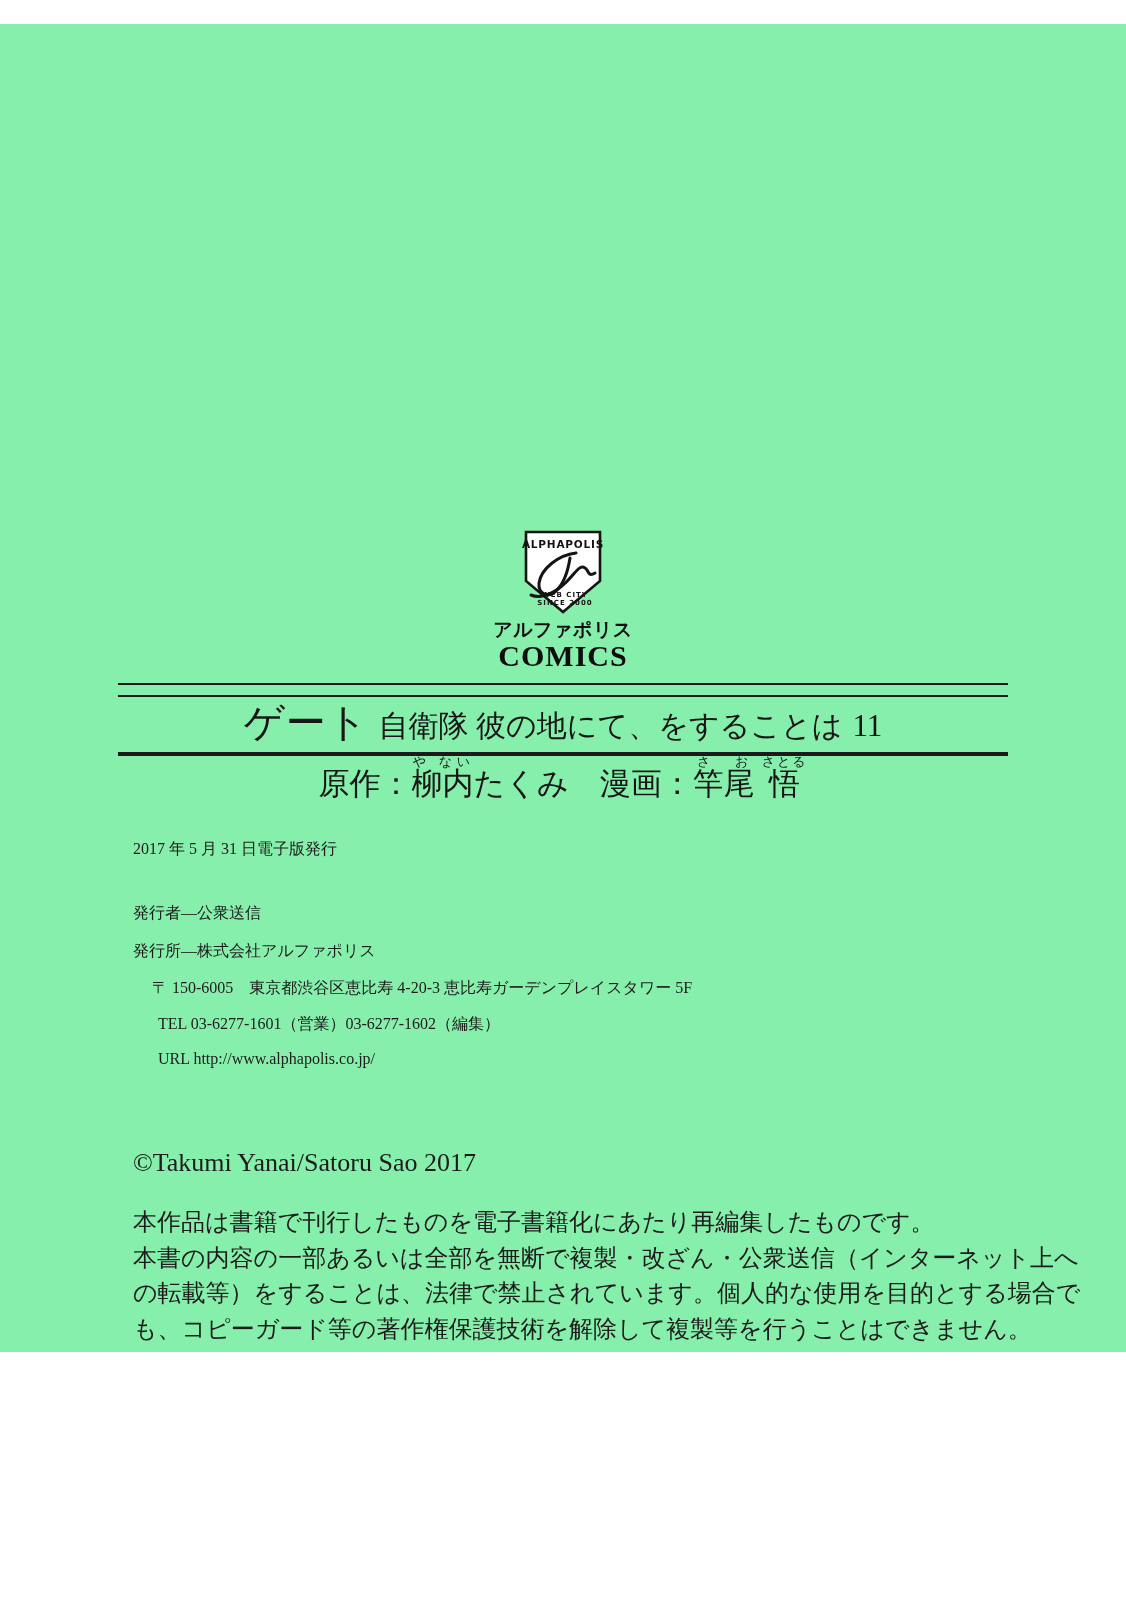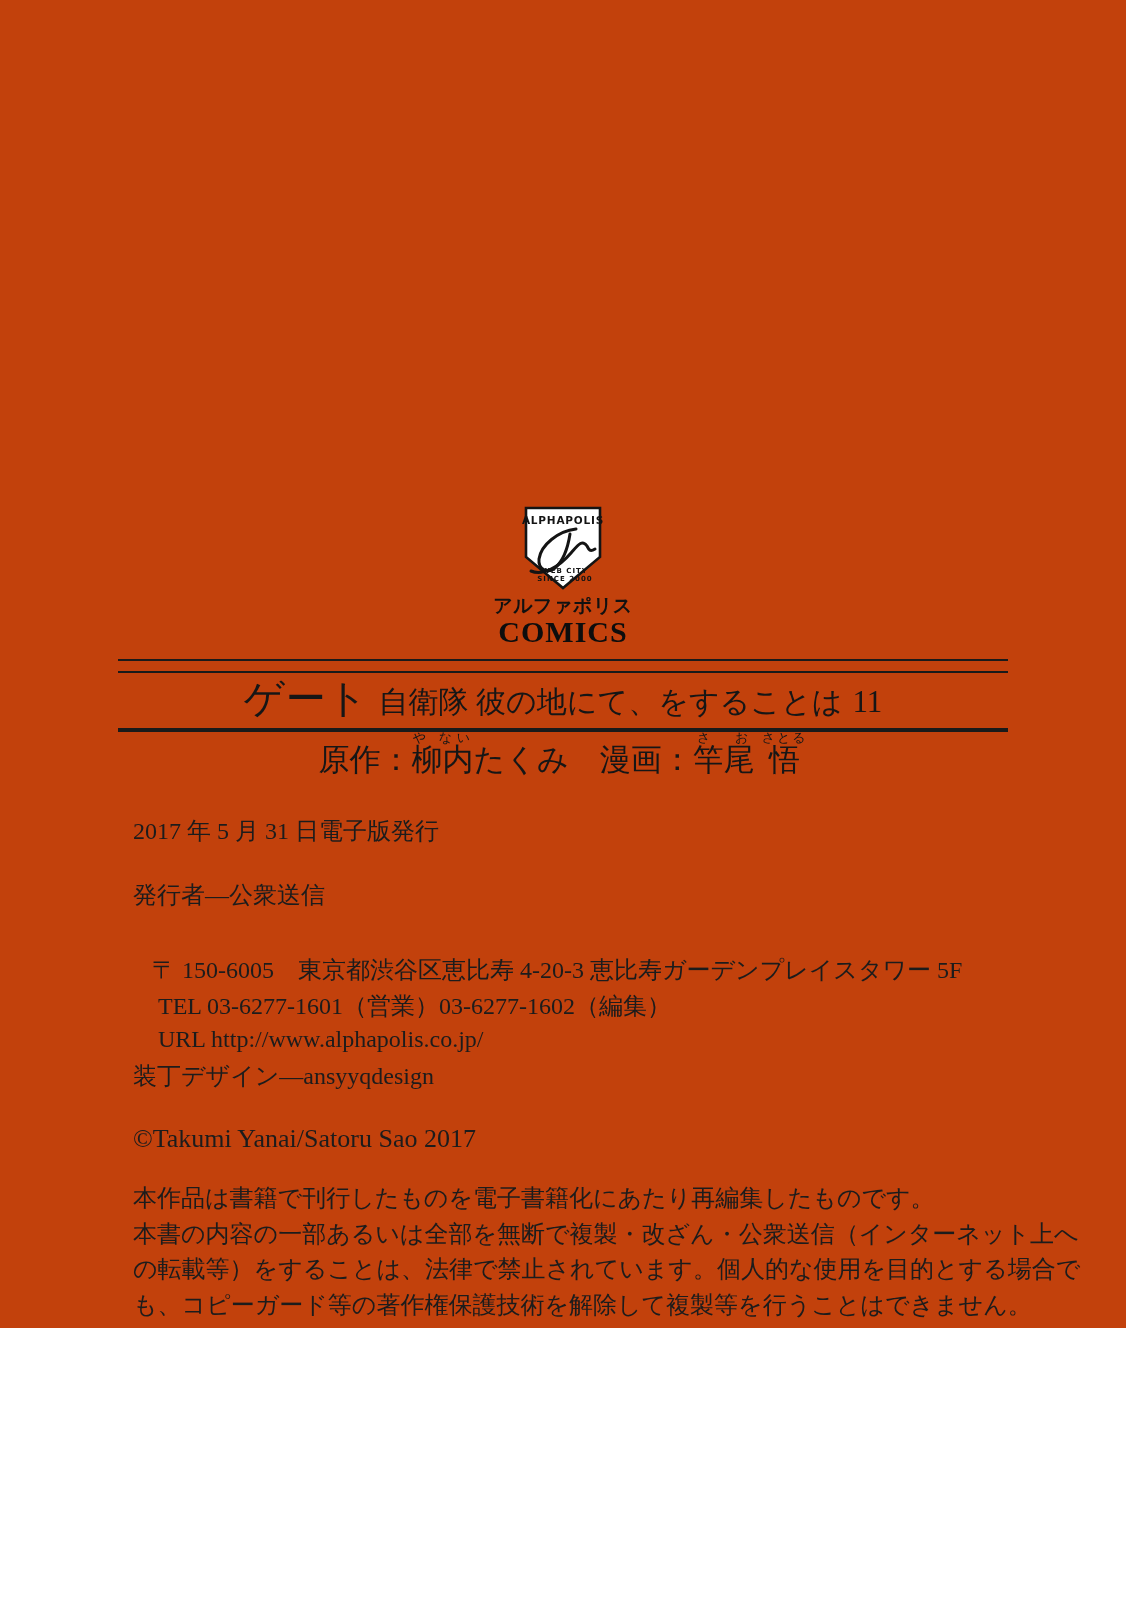--- a/index.html
+++ b/index.html
@@ -4,24 +4,25 @@
 <style>
   html, body {
     margin: 0;
     padding: 0;
     background: #ffffff;
   }
   .page {
     position: relative;
     width: 1126px;
     height: 1328px;
-    background: #c2410c;
+    background: #86efac;
     color: #1c1c1c;
     font-family: "Liberation Serif", "DejaVu Serif", serif;
     overflow: hidden;
+    margin-top: 24px;
   }
 
   
   .logo-block {
     position: absolute;
     top: 505px;
     left: 0;
     width: 100%;
     text-align: center;
   }
@@ -80,21 +81,21 @@
     font-size: 13px;
     letter-spacing: 2px;
     transform: translateY(2px);
   }
   .ruby-gap { margin-left: 7px; }
 
   
   .cline {
     position: absolute;
     left: 133px;
-    font-size: 24px;
+    font-size: 16px;
     white-space: nowrap;
     color: #1c1c1c;
   }
   .indent-post { left: 152px; text-align: center; }
   .indent-tel  { left: 158px; }
 
   .legal-block {
     position: absolute;
     left: 133px;
     top: 1182px;
@@ -131,24 +132,24 @@
   </div>
 
   <div class="rule rule-thick"></div>
 
   <div class="author-line">
     <span>原作：</span><ruby><span>柳内</span><rt>や ない</rt></ruby><span>たくみ</span><span>　</span><span>漫画：</span><ruby><span>竿尾</span><rt>さ お</rt></ruby><ruby class="ruby-gap"><span>悟</span><rt>さとる</rt></ruby>
   </div>
 
   <div class="cline" style="top:815px">2017 年 5 月 31 日電子版発行</div>
   <div class="cline" style="top:879px">発行者—公衆送信</div>
+  <div class="cline" style="top:917px">発行所—株式会社アルファポリス</div>
   <div class="cline indent-post" style="top:954px">〒 150-6005　東京都渋谷区恵比寿 4-20-3 恵比寿ガーデンプレイスタワー 5F</div>
   <div class="cline indent-tel" style="top:990px">TEL 03-6277-1601（営業）03-6277-1602（編集）</div>
   <div class="cline indent-tel" style="top:1026px">URL http://www.alphapolis.co.jp/</div>
-  <div class="cline" style="top:1060px">装丁デザイン—ansyyqdesign</div>
   <div class="cline" style="top:1124px; font-size:26px">©Takumi Yanai/Satoru Sao 2017</div>
 
   <div class="legal-block">
     <div>本作品は書籍で刊行したものを電子書籍化にあたり再編集したものです。</div>
     <div>本書の内容の一部あるいは全部を無断で複製・改ざん・公衆送信（インターネット上へ</div>
     <div>の転載等）をすることは、法律で禁止されています。個人的な使用を目的とする場合で</div>
     <div>も、コピーガード等の著作権保護技術を解除して複製等を行うことはできません。</div>
   </div>
 
   <div class="rule rule-double-bottom"></div>

